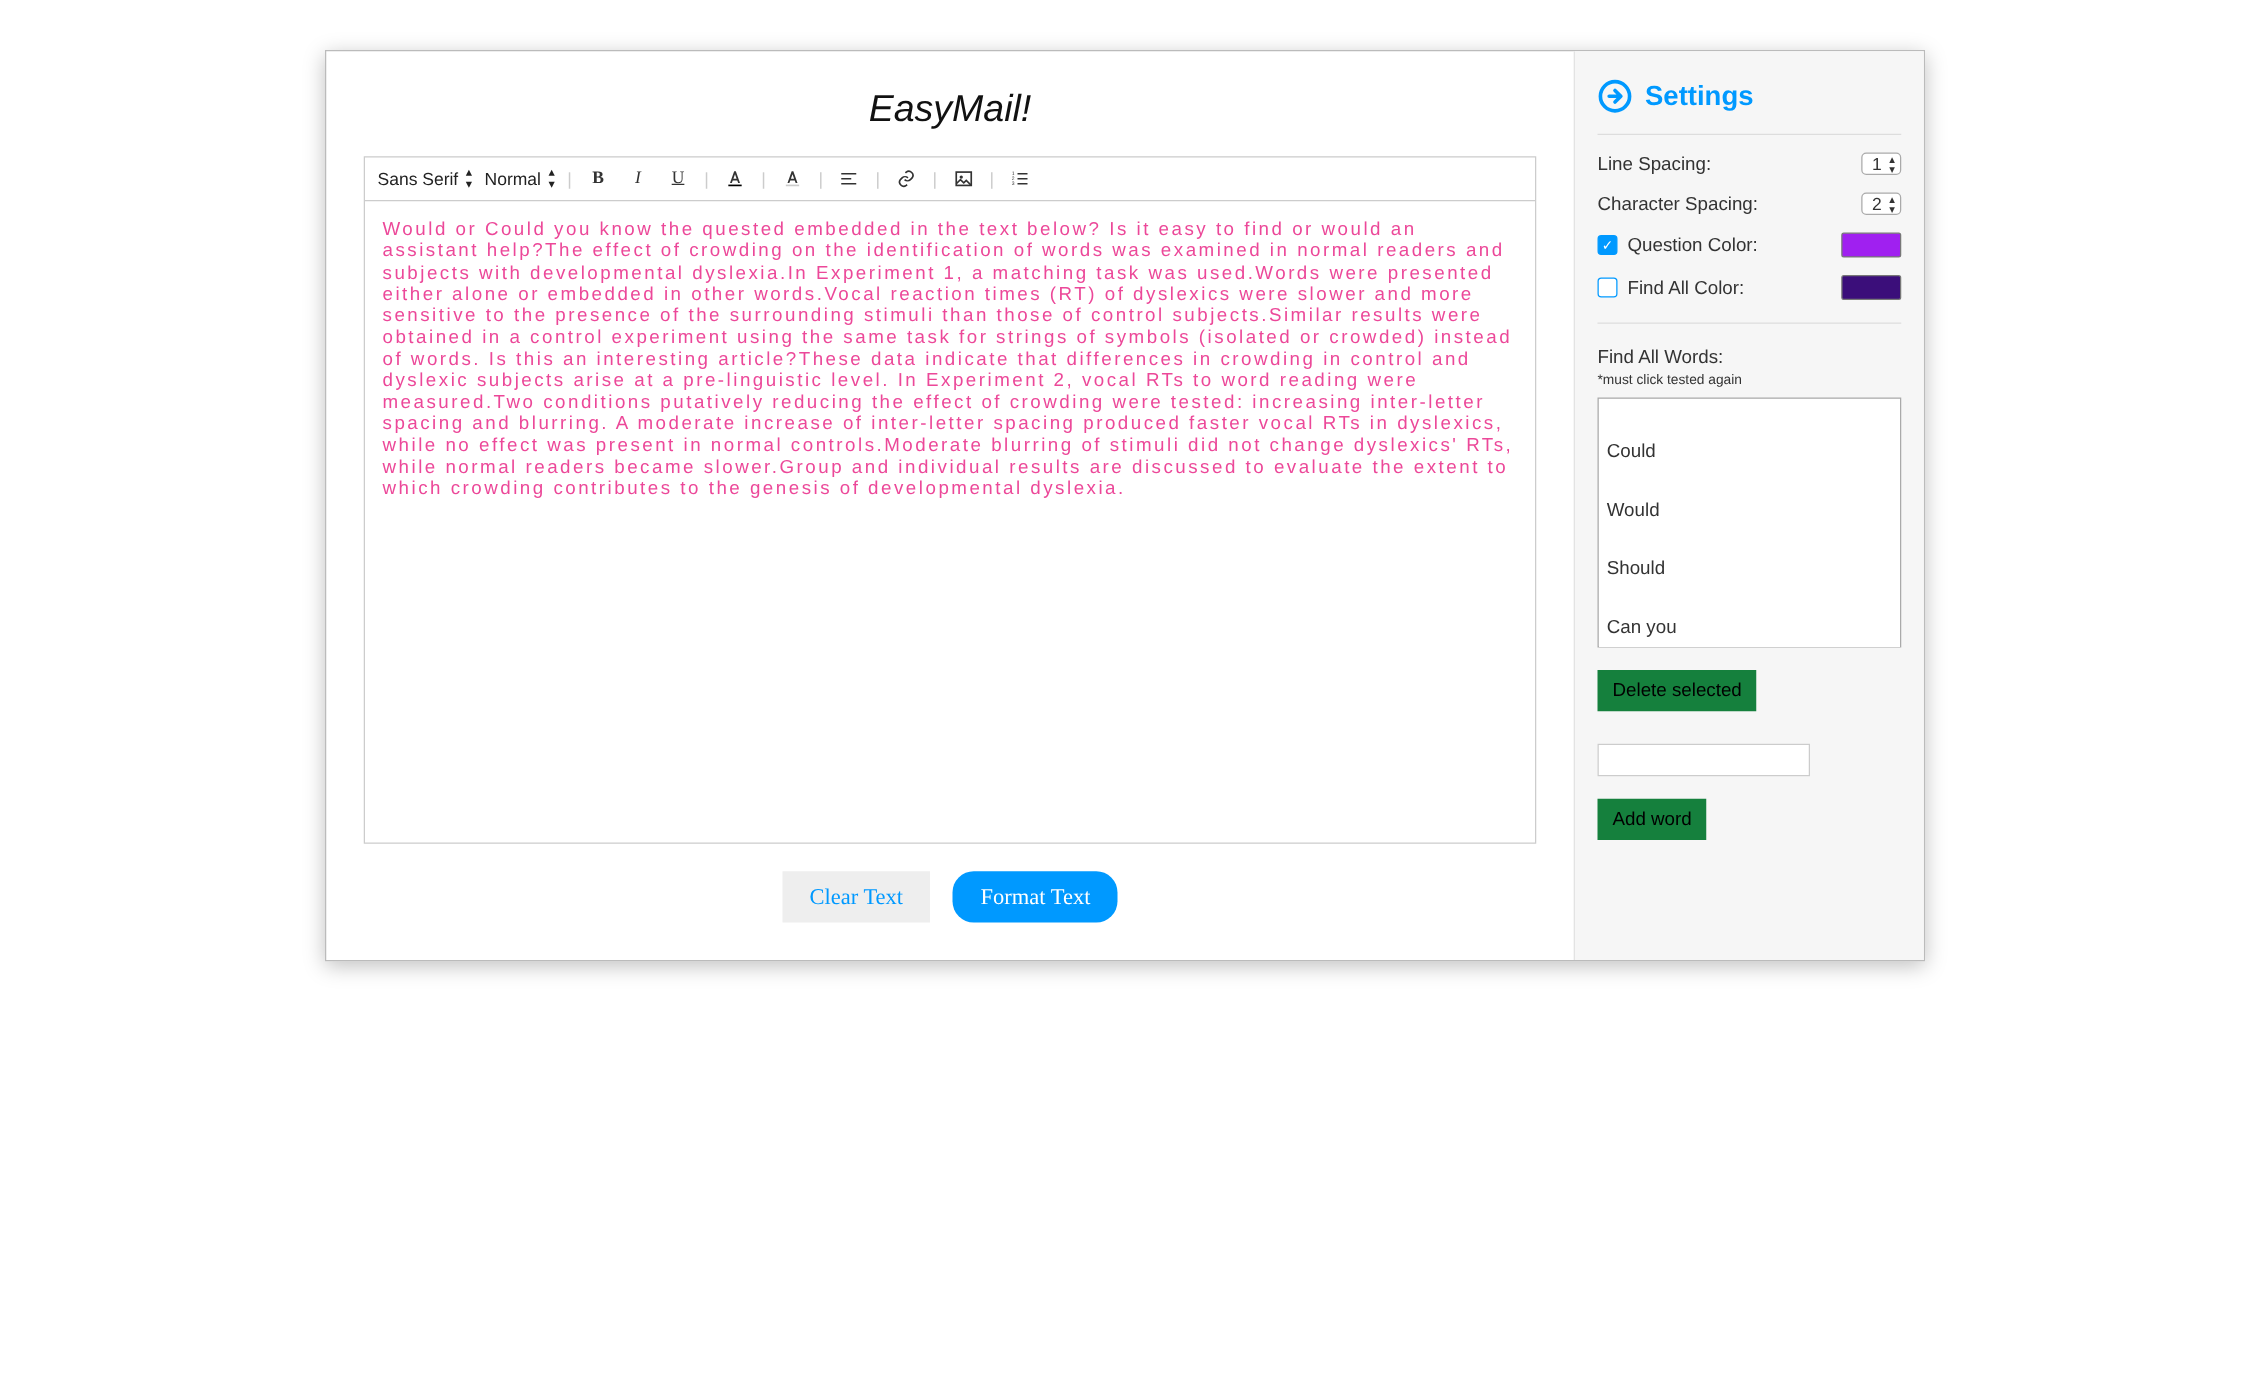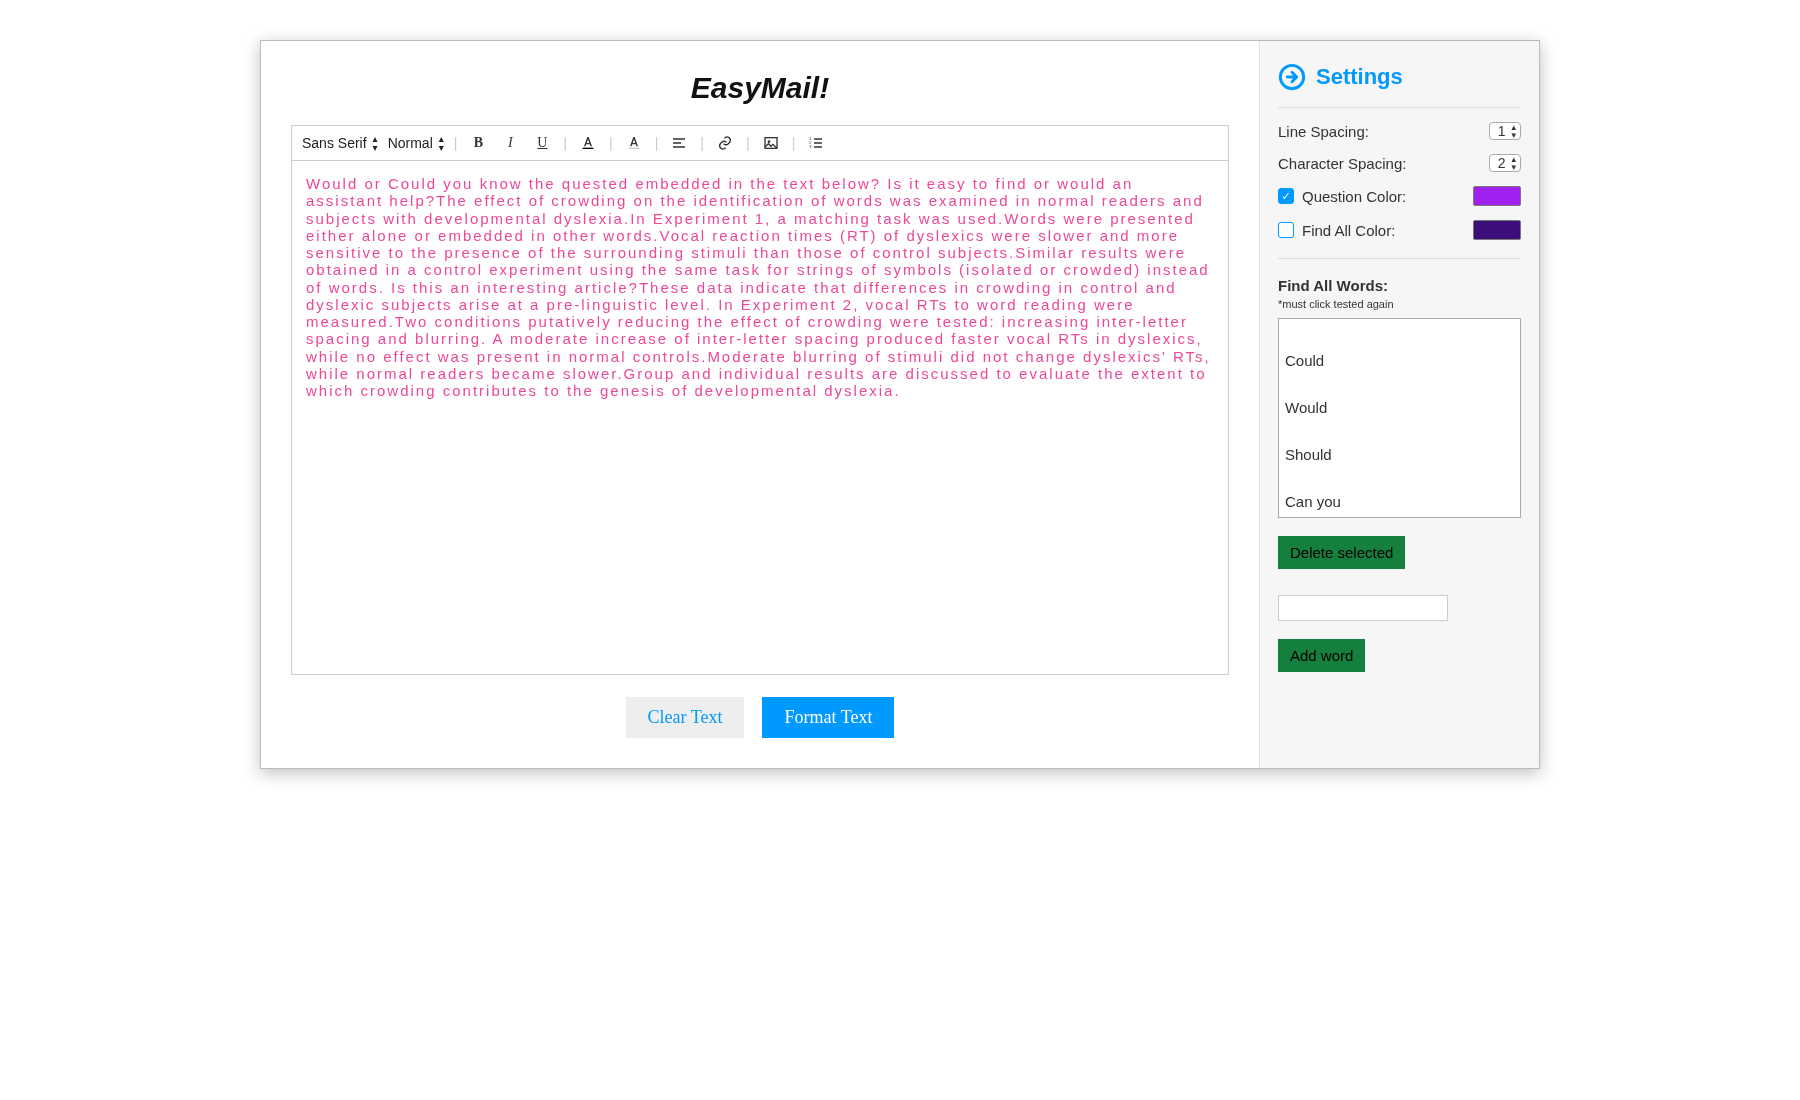--- a/index.html
+++ b/index.html
@@ -20,21 +20,21 @@
   }
   .main-panel {
     flex: 1;
     padding: 20px 30px 30px 30px;
     display: flex;
     flex-direction: column;
   }
   .app-title {
     text-align: center;
     font-size: 30px;
-    font-weight: 700;
+    font-weight: 400;
     font-style: italic;
     margin: 10px 0 20px 0;
     color: #111;
   }
   .editor-wrap {
     border: 1px solid #ccc;
     display: flex;
     flex-direction: column;
     height: 550px;
   }
@@ -82,21 +82,21 @@
     margin-top: 22px;
   }
   .btn {
     padding: 10px 22px;
     font-size: 18px;
     border: none;
     cursor: pointer;
     font-family: Liberation Serif, serif;
   }
   .btn-secondary { background: #eee; color: #0099ff; }
-  .btn-primary   { background: #0099ff; color: #fff; }
+  .btn-primary   { background: #0099ff; color: #fff; border-radius: 17px; }
 
   .side-panel {
     width: 280px;
     background: #f6f6f6;
     border-left: 1px solid #e3e3e3;
     padding: 22px 18px;
     font-size: 15px;
     color: #333;
   }
   .settings-header {
@@ -126,21 +126,21 @@
     background: #fff;
     font-size: 14px;
     gap: 6px;
   }
   .num-select .chevrons { font-size: 9px; line-height: 8px; display:flex; flex-direction:column; }
   .check-row { display:flex; align-items:center; gap:8px; }
   .chk { width:16px; height:16px; border:1.5px solid #0099ff; border-radius:3px; display:inline-flex; align-items:center; justify-content:center; background:#fff; }
   .chk.checked { background:#0099ff; color:#fff; font-size:11px; }
   .swatch { width:48px; height:20px; border:1px solid #777; border-radius:2px; }
   .divider { border-top:1px solid #ddd; margin:18px 0; }
-  .subhead { margin-bottom:4px;font-weight:bold; }
+  .subhead { margin-bottom:4px; }
   .hint { font-size:11px; color:#333; margin-bottom:8px; }
   .wordlist {
     border:1px solid #aaa;
     background:#fff;
     height:200px;
     padding:4px 6px;
     font-size:15px;
     overflow-y:auto;
   }
   .wordlist div { padding:1px 0; cursor:pointer;margin-top:28px; }

